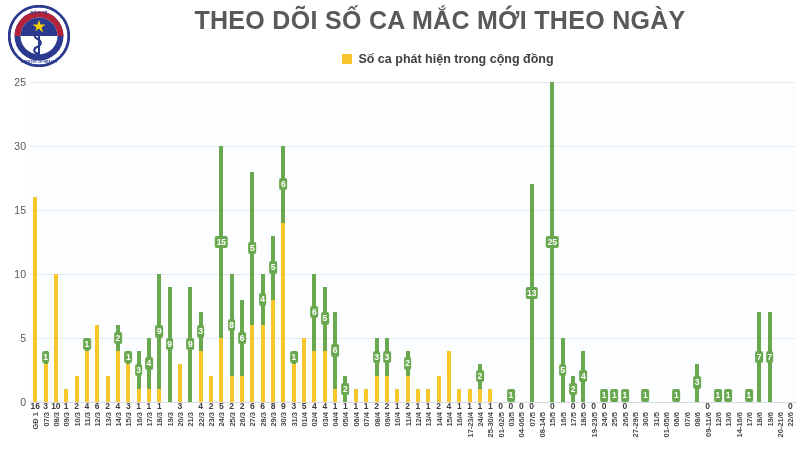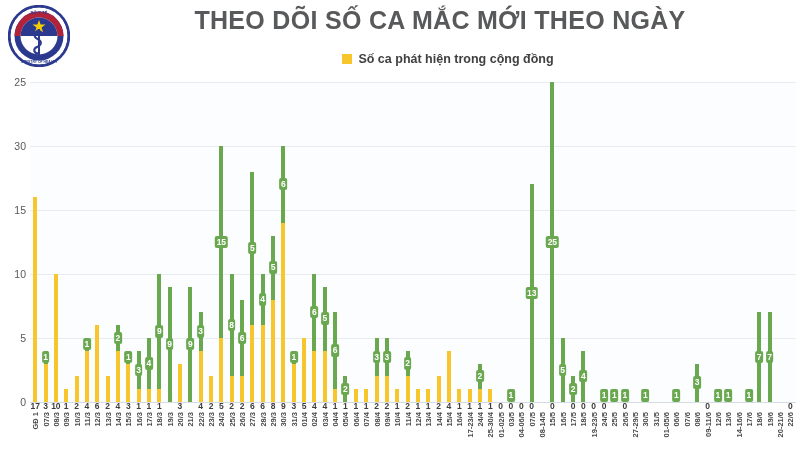--- a/index.html
+++ b/index.html
@@ -618,21 +618,21 @@
         <div class="col" title="20-21/6">
           <div class="stack"></div>
         </div>
         <div class="col" title="22/6">
           <div class="stack"></div>
         </div>
       </div>
   </div>
 
   <div id="valuerow">
-      <div class="vcell">17</div>
+      <div class="vcell">16</div>
       <div class="vcell">3</div>
       <div class="vcell">10</div>
       <div class="vcell">1</div>
       <div class="vcell">2</div>
       <div class="vcell">4</div>
       <div class="vcell">6</div>
       <div class="vcell">2</div>
       <div class="vcell">4</div>
       <div class="vcell">3</div>
       <div class="vcell">1</div>

